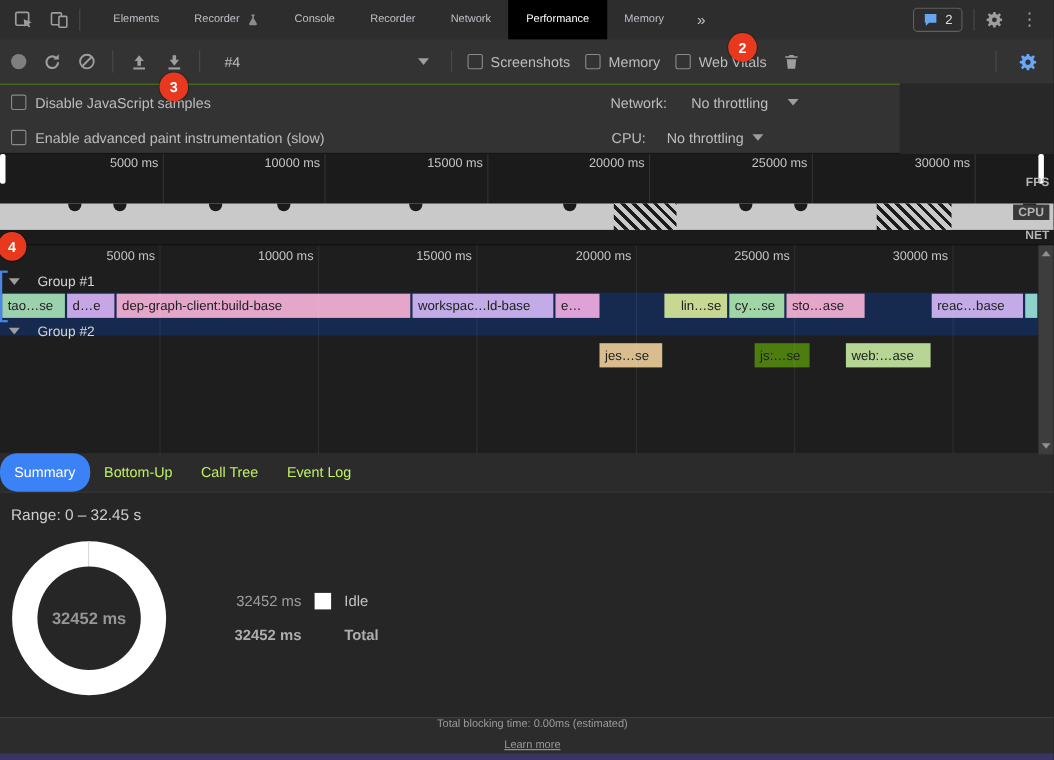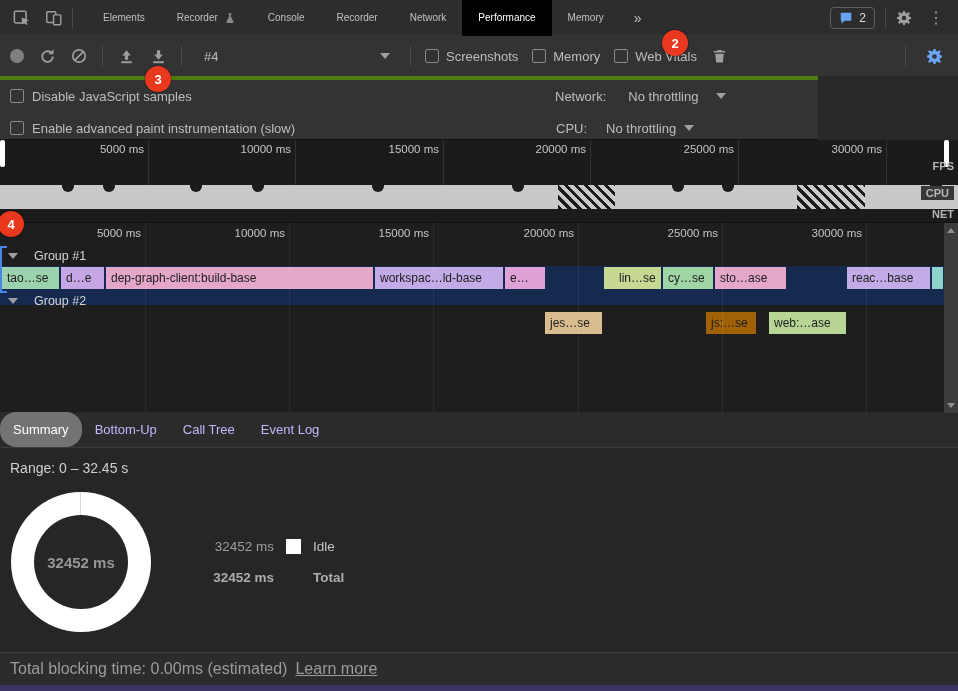--- a/index.html
+++ b/index.html
@@ -29,21 +29,21 @@
              display:flex; align-items:center; padding:0 10px; gap:14px; }
   .record-dot { width:14px; height:14px; border-radius:50%; background:#7f7f7f; cursor:pointer; }
   .session-select { width:200px; display:flex; align-items:center; justify-content:space-between;
                     padding:0 6px 0 8px; font-size:13px; color:#bdbdbd; cursor:pointer; }
   .tri-down { width:0; height:0; border-left:5px solid transparent; border-right:5px solid transparent; border-top:6px solid #9e9e9e; }
   .cb-group { display:flex; align-items:center; gap:7px; font-size:13px; color:#bdbdbd; cursor:pointer; }
   .cb-box { width:14px; height:14px; border:1.5px solid #8a8a8a; border-radius:2px; background:transparent; }
 
   
   .config { position:absolute; left:0; top:76px; width:818px; height:64px; background:#333;
-            border-top:4px solid #4d7c0f; border-bottom:1px solid #141414; }
+            border-top:1px solid #4d7c0f; border-bottom:1px solid #141414; }
   .config-row { position:relative; height:32px; display:flex; align-items:center; padding-left:10px; gap:8px;
                 font-size:13px; color:#bdbdbd; }
   .throttle { position:absolute; left:555px; top:0; height:32px; display:flex; align-items:center; font-size:13px; color:#bdbdbd; cursor:pointer; }
   .throttle .t-label { margin-right:22px; }
   .throttle .t-value { margin-right:18px; }
 
   
   .overview { position:absolute; left:0; top:140px; width:958px; height:82px; background:#1b1b1b; }
   .ov-grid { position:absolute; top:0; width:1px; height:69px; background:#323232; }
   .ov-tick { position:absolute; top:3px; width:90px; text-align:right; font-size:11.5px; color:#c5c5c5; }
@@ -71,43 +71,43 @@
   .sel-bracket::before, .sel-bracket::after { content:""; position:absolute; left:0; width:5px; height:2px; background:#4a86e8; }
   .sel-bracket::before { top:0; } .sel-bracket::after { bottom:0; }
   .fl-scrollbar { position:absolute; right:0; top:0; width:14px; height:190px; background:#3d3d3d; z-index:5; }
   .sb-arrow { position:absolute; left:3px; width:0; height:0; border-left:4px solid transparent; border-right:4px solid transparent; }
   .sb-up { top:5px; border-bottom:5px solid #909090; }
   .sb-down { bottom:5px; border-top:5px solid #909090; }
 
   
   .btabbar { position:absolute; left:0; top:412px; width:958px; height:36px; background:#2b2b2b;
              display:flex; align-items:stretch; border-bottom:1px solid #3a3a3a; }
-  .btab { display:flex; align-items:center; padding:0 13px; font-size:13px; color:#c4b5fd; cursor:pointer; }
-  .btab.active { background:#737373; color:#fff;border-radius:16px; }
+  .btab { display:flex; align-items:center; padding:0 13px; font-size:13px; color:#bef264; cursor:pointer; }
+  .btab.active { background:#3b82f6; color:#fff;border-radius:16px; }
 
   
   .summary { position:absolute; left:0; top:448px; width:958px; height:204px; background:#262626;padding-left:48px; }
   .range-label { position:absolute; left:10px; top:12px; font-size:14px; color:#cfcfcf; }
   .donut { position:absolute; left:11px; top:44px; width:140px; height:140px; border-radius:50%; background:#fff; }
   .donut-slice-line { position:absolute; left:69px; top:0; width:1px; height:23px; background:#d9d9d9; }
   .donut-hole { position:absolute; left:23px; top:23px; width:94px; height:94px; border-radius:50%; background:#262626;
                 display:flex; align-items:center; justify-content:center; }
   .donut-label { font-size:15px; font-weight:bold; color:#969696; }
   .legend { position:absolute; left:208px; top:90px; }
   .legend-row { display:flex; align-items:center; height:16px; margin-bottom:15px; font-size:13.5px; }
   .legend-val { width:66px; text-align:right; margin-right:12px; color:#9e9e9e; }
   .legend-swatch { width:15px; height:15px; background:#fff; }
   .legend-swatch.hidden { visibility:hidden; }
   .legend-name { margin-left:12px; color:#c4c4c4; }
   .legend-row.bold .legend-val, .legend-row.bold .legend-name { font-weight:bold; color:#adadad; }
 
   
   .footer { position:absolute; left:0; top:652px; width:958px; height:33px; background:#2c2c2c;
             border-top:1px solid #404040; display:flex; align-items:center; padding-left:10px; gap:8px;
-            font-size:16px; color:#9b9b9b; }
+            font-size:10px; color:#9b9b9b;flex-direction:column; }
   .footer a { color:#9b9b9b; text-decoration:underline; cursor:pointer; }
   .bottom-strip { position:absolute; left:0; top:685px; width:958px; height:6px; background:#3a3464; }
 
   
   .badge { position:absolute; width:26px; height:26px; border-radius:50%; background:#e8391f;
            box-shadow:0 0 0 1px rgba(0,0,0,0.25); color:#fff; font-size:13px; font-weight:bold;
            display:flex; align-items:center; justify-content:center; z-index:50; }
 
   svg { display:block; }
 </style>
@@ -320,21 +320,21 @@
         <div class="bar" style="left: 715px; width: 71px; background: rgb(228, 167, 202);">sto…ase</div>
         <div class="bar" style="left: 847px; width: 83px; background: rgb(194, 171, 230);">reac…base</div>
         <div class="bar" style="left: 932px; width: 11px; background: rgb(143, 210, 204);"></div>
       </div>
       <div class="group-header" style="top: 69px;">
         <div class="group-tri"></div>
         <span>Group #2</span>
       </div>
       <div class="track" style="top: 88px; background: transparent;">
         <div class="bar" style="left: 545px; width: 57px; background: rgb(218, 189, 142);">jes…se</div>
-        <div class="bar" style="left: 706px; width: 50px; background: #a16207;">js:…se</div>
+        <div class="bar" style="left: 686px; width: 50px; background: #4d7c0f;">js:…se</div>
         <div class="bar" style="left: 769px; width: 77px; background: rgb(183, 213, 149);">web:…ase</div>
       </div>
       <div class="fl-grid" style="left: 145px;"></div>
       <div class="fl-tick" style="left: 51px;">5000 ms</div>
       <div class="fl-grid" style="left: 289px;"></div>
       <div class="fl-tick" style="left: 195px;">10000 ms</div>
       <div class="fl-grid" style="left: 433px;"></div>
       <div class="fl-tick" style="left: 339px;">15000 ms</div>
       <div class="fl-grid" style="left: 578px;"></div>
       <div class="fl-tick" style="left: 484px;">20000 ms</div>

